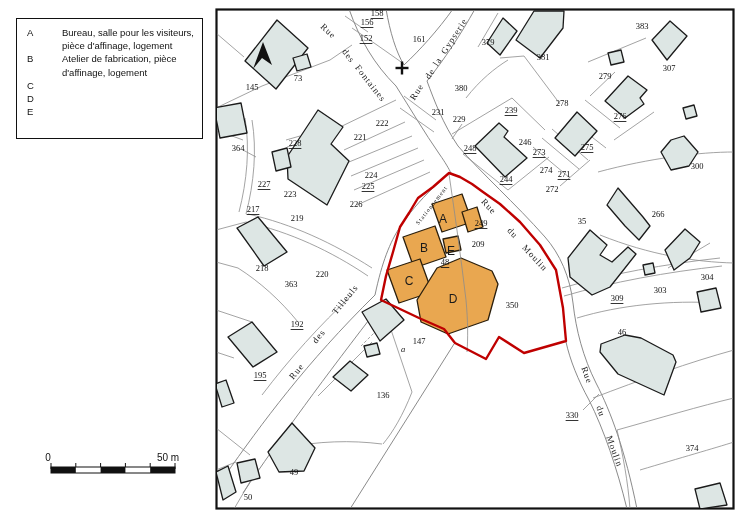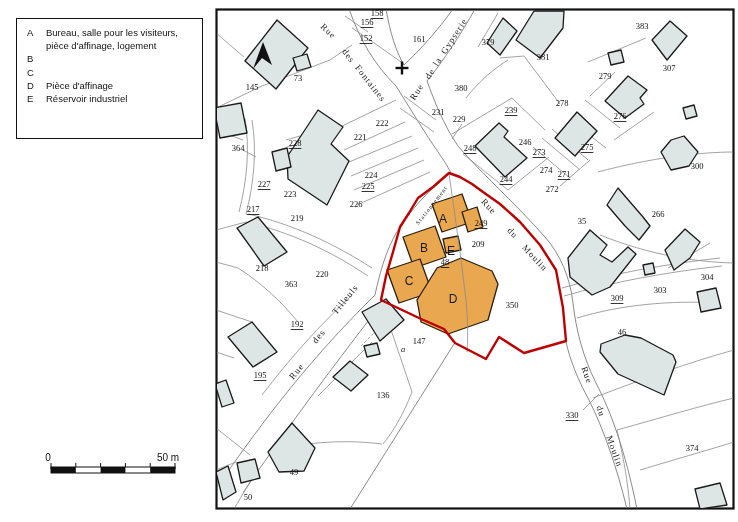--- a/index.html
+++ b/index.html
@@ -4,21 +4,21 @@
 <style>
   html,body{margin:0;padding:0;background:#fff;}
   #page{position:relative;width:738px;height:522px;background:#fff;overflow:hidden;
         font-family:"Liberation Sans",sans-serif;}
   
   #legend{position:absolute;left:16px;top:18px;width:187px;height:121px;
           border:1.5px solid #111;background:#fff;box-sizing:border-box;
           padding:7px 6px 4px 10px;}
   .lrow{display:flex;font-size:9.5px;line-height:13.2px;color:#111;}
   .lkey{width:19px;flex:0 0 19px;font-weight:bold;font-weight:normal;}
-  .ltext{flex:1;padding-right:2px;}
+  .ltext{flex:1;padding-right:2px;margin-left:16px;}
   
   svg{position:absolute;left:0;top:0;}
   .parcel-labels text{font:8.5px "Liberation Serif",serif;fill:#111;
       text-anchor:middle;dominant-baseline:central;}
   .street-labels text{font:9px "Liberation Serif",serif;fill:#222;
       text-anchor:start;dominant-baseline:central;letter-spacing:1px;}
   .bletter-labels text{font:12px "Liberation Sans",sans-serif;fill:#1a1a1a;
       text-anchor:middle;dominant-baseline:central;}
   .scalebar-labels text{font:10px "Liberation Sans",sans-serif;fill:#111;
       dominant-baseline:auto;}
@@ -280,27 +280,26 @@
     </g>
   </svg>
 
   <div id="legend">
     <div class="lrow">
       <span class="lkey">A</span>
       <span class="ltext">Bureau, salle pour les visiteurs, pièce d'affinage, logement</span>
     </div>
     <div class="lrow">
       <span class="lkey">B</span>
+      <span class="ltext">Atelier de fabrication, pièce d'affinage, logement</span>
     </div>
     <div class="lrow">
       <span class="lkey">C</span>
     </div>
     <div class="lrow">
       <span class="lkey">D</span>
-      <span class="ltext">Pièce d'affinage</span>
     </div>
     <div class="lrow">
       <span class="lkey">E</span>
-      <span class="ltext">Réservoir industriel</span>
     </div>
   </div>
 
 </div>
 
 </body></html>

